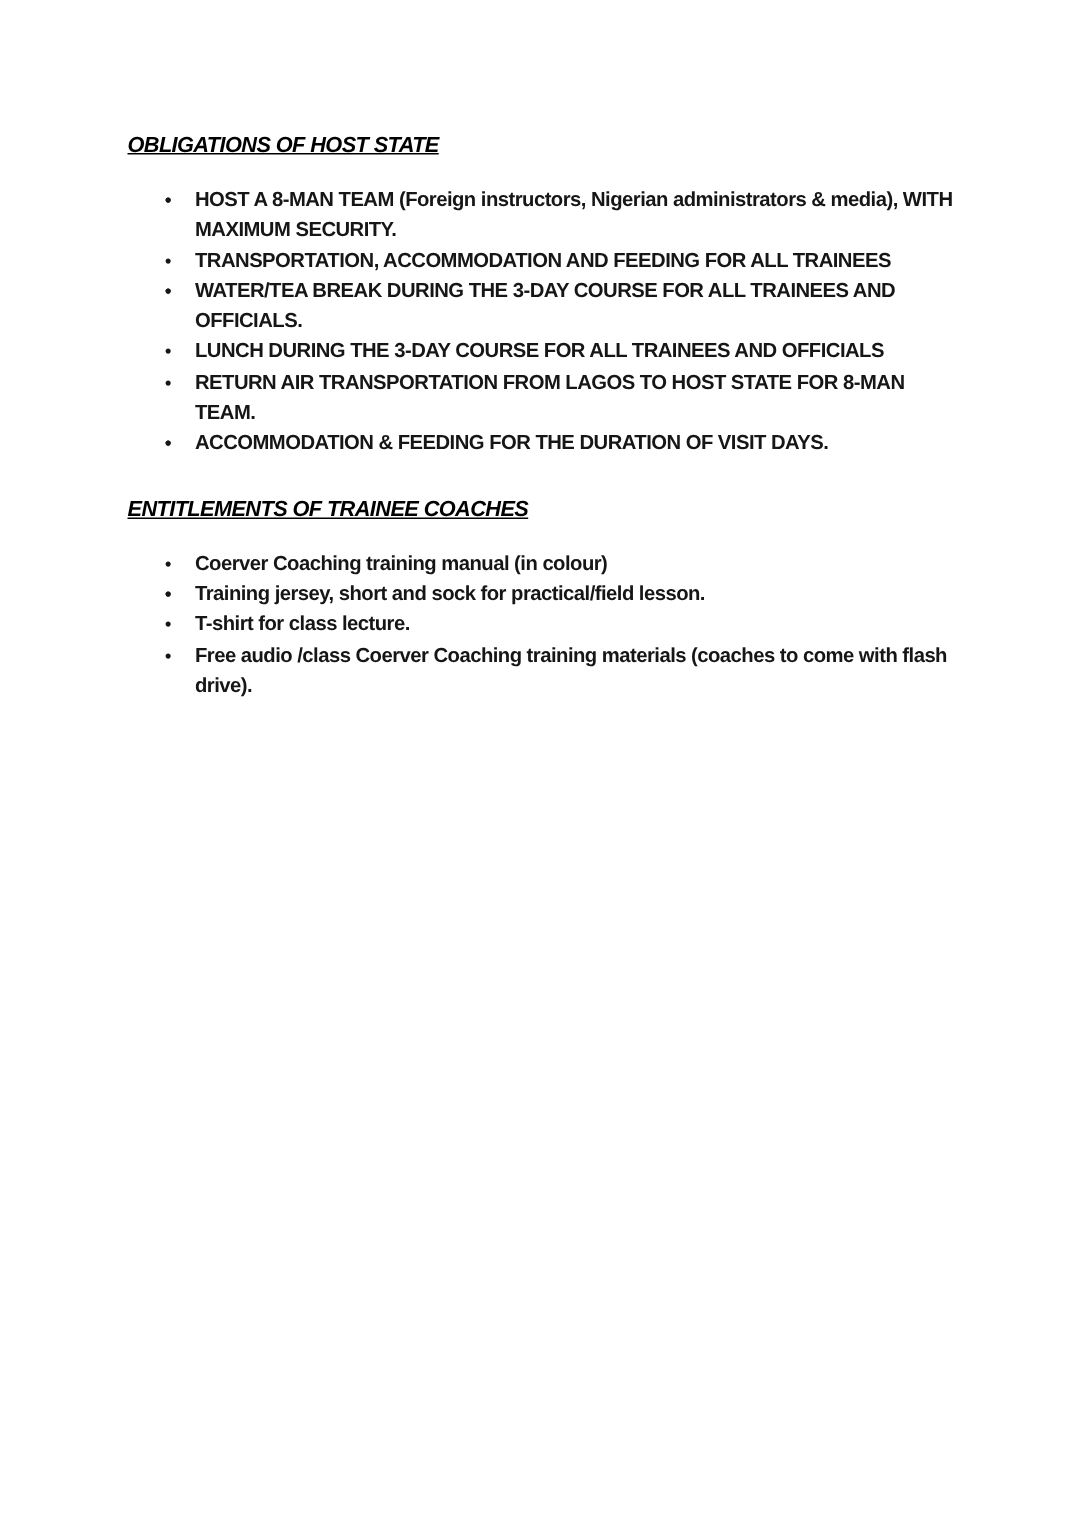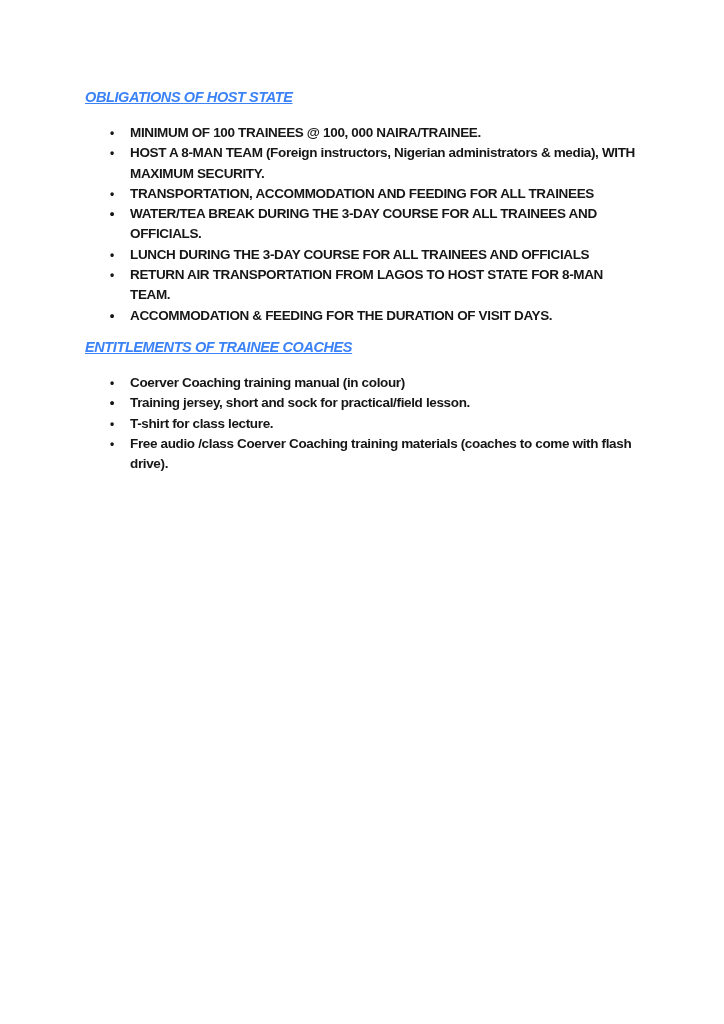--- a/index.html
+++ b/index.html
@@ -18,24 +18,24 @@
   }
   .section { margin: 0; }
   .section-heading {
     font-size: 14.5px;
     font-weight: bold;
     font-style: italic;
     text-decoration: underline;
     letter-spacing: -0.4px;
     line-height: 18px;
     margin: 0 0 17px 0;
-    color: #3b82f6;
+    color: #000000;
   }
   .section + .section .section-heading {
-    margin-top: 12px;
+    margin-top: 25px;
   }
   ul.bullet-list {
     list-style: none;
     margin: 0 0 12px 0;
     padding: 0;
   }
   ul.bullet-list li {
     position: relative;
     padding-left: 45px;
     font-size: 13.5px;
@@ -59,21 +59,21 @@
 </style>
 </head>
 <body>
 
 <div class="page">
   <div class="content">
 
     <div class="section">
       <h1 class="section-heading">OBLIGATIONS OF HOST STATE</h1>
       <ul class="bullet-list">
-          <li><span class="bullet">•</span><span class="li-text">MINIMUM OF 100 TRAINEES @ 100, 000 NAIRA/TRAINEE.</span></li>
+          <li><span class="bullet">•</span></li>
           <li><span class="bullet">•</span><span class="li-text">HOST A 8-MAN TEAM (Foreign instructors, Nigerian administrators &amp; media), WITH MAXIMUM SECURITY.</span></li>
           <li><span class="bullet">•</span><span class="li-text">TRANSPORTATION, ACCOMMODATION AND FEEDING FOR ALL TRAINEES</span></li>
           <li><span class="bullet">•</span></li>
           <li><span class="bullet">•</span><span class="li-text">WATER/TEA BREAK DURING THE 3-DAY COURSE FOR ALL TRAINEES AND OFFICIALS.</span></li>
           <li><span class="bullet">•</span><span class="li-text">LUNCH DURING THE 3-DAY COURSE FOR ALL TRAINEES AND OFFICIALS</span></li>
           <li><span class="bullet">•</span><span class="li-text">RETURN AIR TRANSPORTATION FROM LAGOS TO HOST STATE FOR 8-MAN TEAM.</span></li>
           <li><span class="bullet">•</span></li>
           <li><span class="bullet">•</span><span class="li-text">ACCOMMODATION &amp; FEEDING FOR THE DURATION OF VISIT DAYS.</span></li>
         </ul>
     </div>

